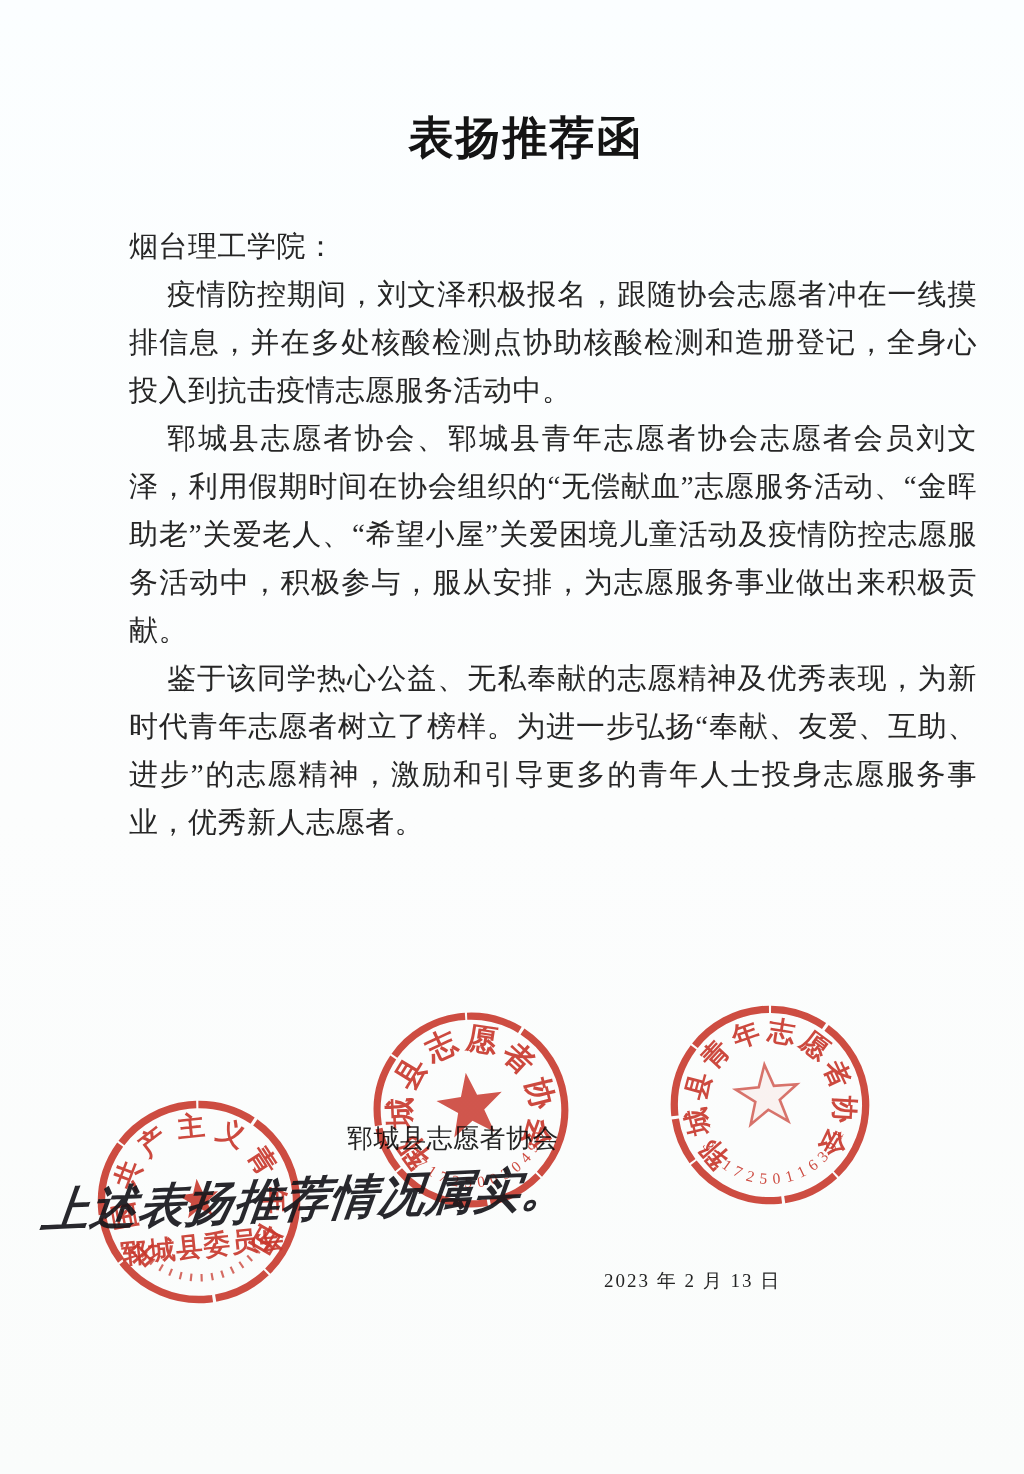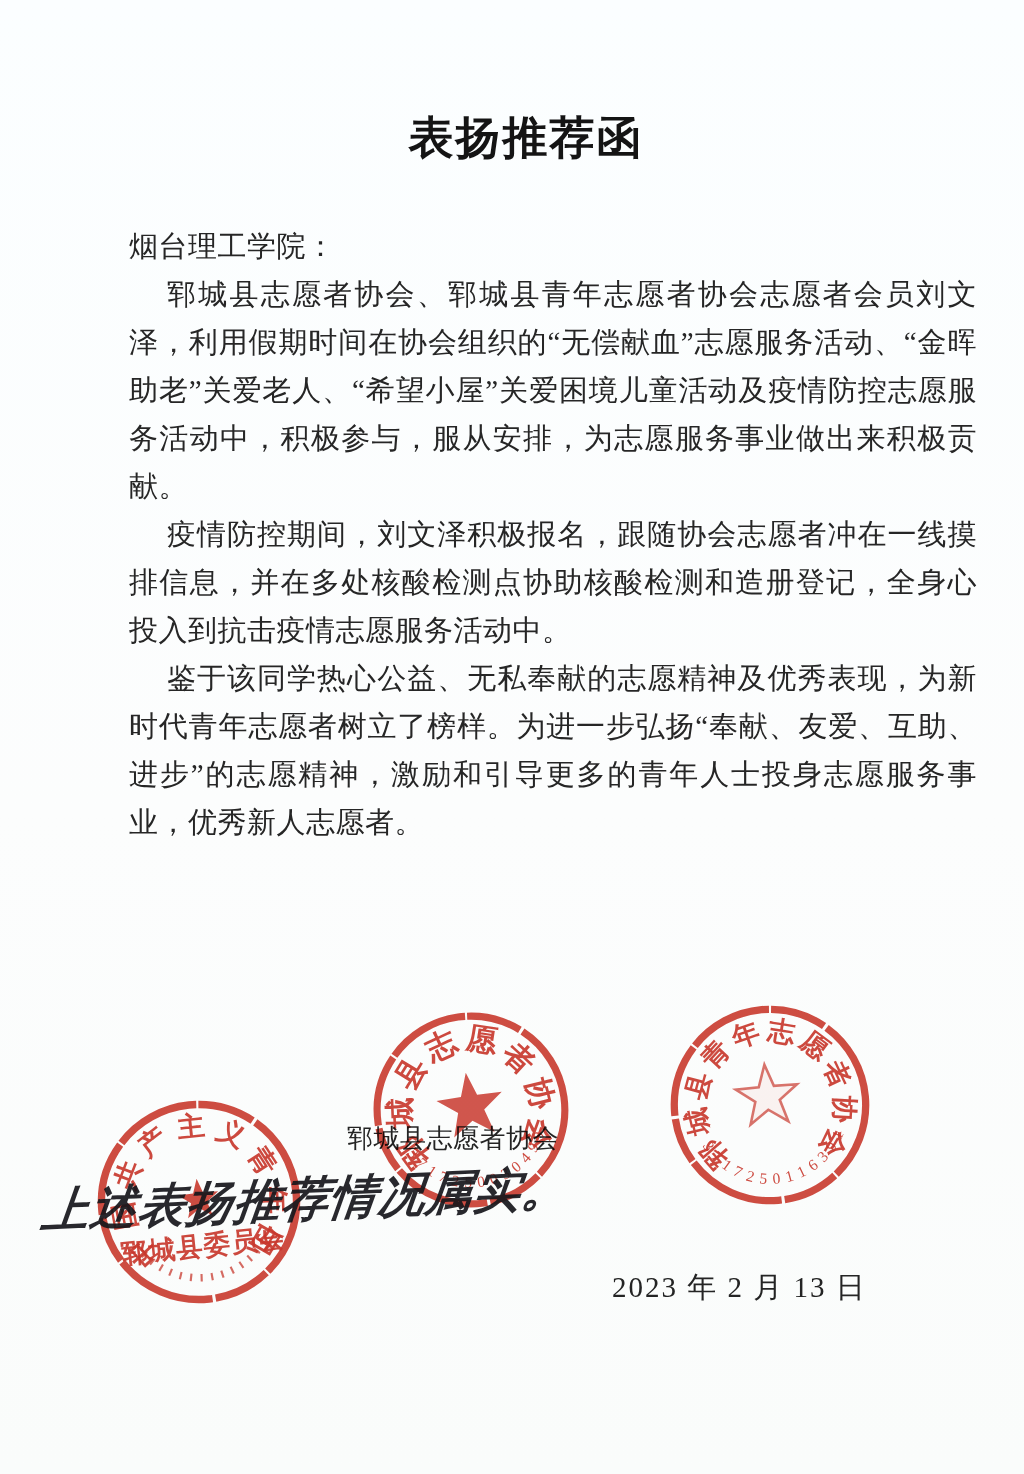--- a/index.html
+++ b/index.html
@@ -29,21 +29,21 @@
   .body-text p{margin:0;}
   .body-text p.para{text-indent:38px;}
   .sig{
     position:absolute;top:1121px;
     font-size:26px;letter-spacing:.5px;color:#242424;white-space:nowrap;
   }
   .sig.left{left:347px;}
   .sig.right{left:578px;}
   .date-line{
     position:absolute;left:604px;top:1268px;
-    font-size:29px;letter-spacing:2px;color:#242424;white-space:nowrap;margin-left:8px;
+    font-size:19px;letter-spacing:2px;color:#242424;white-space:nowrap;
   }
   .handwriting{
     position:absolute;left:42px;top:1168px;width:540px;
     font-size:47px;color:#17171c;
     transform:rotate(-2.5deg) skewX(-9deg);
     letter-spacing:1px;
     font-style:italic;font-weight:600;
     z-index:6;white-space:nowrap;
     opacity:.92;
   }
@@ -60,22 +60,22 @@
 </style>
 </head>
 <body>
 
 <div class="page">
 
   <h1 class="title">表扬推荐函</h1>
 
   <div class="body-text">
     <p class="salutation">烟台理工学院：</p>
+    <p class="para">疫情防控期间，刘文泽积极报名，跟随协会志愿者冲在一线摸排信息，并在多处核酸检测点协助核酸检测和造册登记，全身心投入到抗击疫情志愿服务活动中。</p>
     <p class="para">郓城县志愿者协会、郓城县青年志愿者协会志愿者会员刘文泽，利用假期时间在协会组织的“无偿献血”志愿服务活动、“金晖助老”关爱老人、“希望小屋”关爱困境儿童活动及疫情防控志愿服务活动中，积极参与，服从安排，为志愿服务事业做出来积极贡献。</p>
-    <p class="para">疫情防控期间，刘文泽积极报名，跟随协会志愿者冲在一线摸排信息，并在多处核酸检测点协助核酸检测和造册登记，全身心投入到抗击疫情志愿服务活动中。</p>
     <p class="para">鉴于该同学热心公益、无私奉献的志愿精神及优秀表现，为新时代青年志愿者树立了榜样。为进一步弘扬“奉献、友爱、互助、进步”的志愿精神，激励和引导更多的青年人士投身志愿服务事业，优秀新人志愿者。</p>
   </div>
 
   <span class="sig left">郓城县志愿者协会</span>
 
   <div class="handwriting">上述表扬推荐情况属实。</div>
 
   <div class="date-line">2023 年 2 月 13 日</div>
 
   <svg id="stamp0" class="stamp" viewBox="0 0 200 200">

